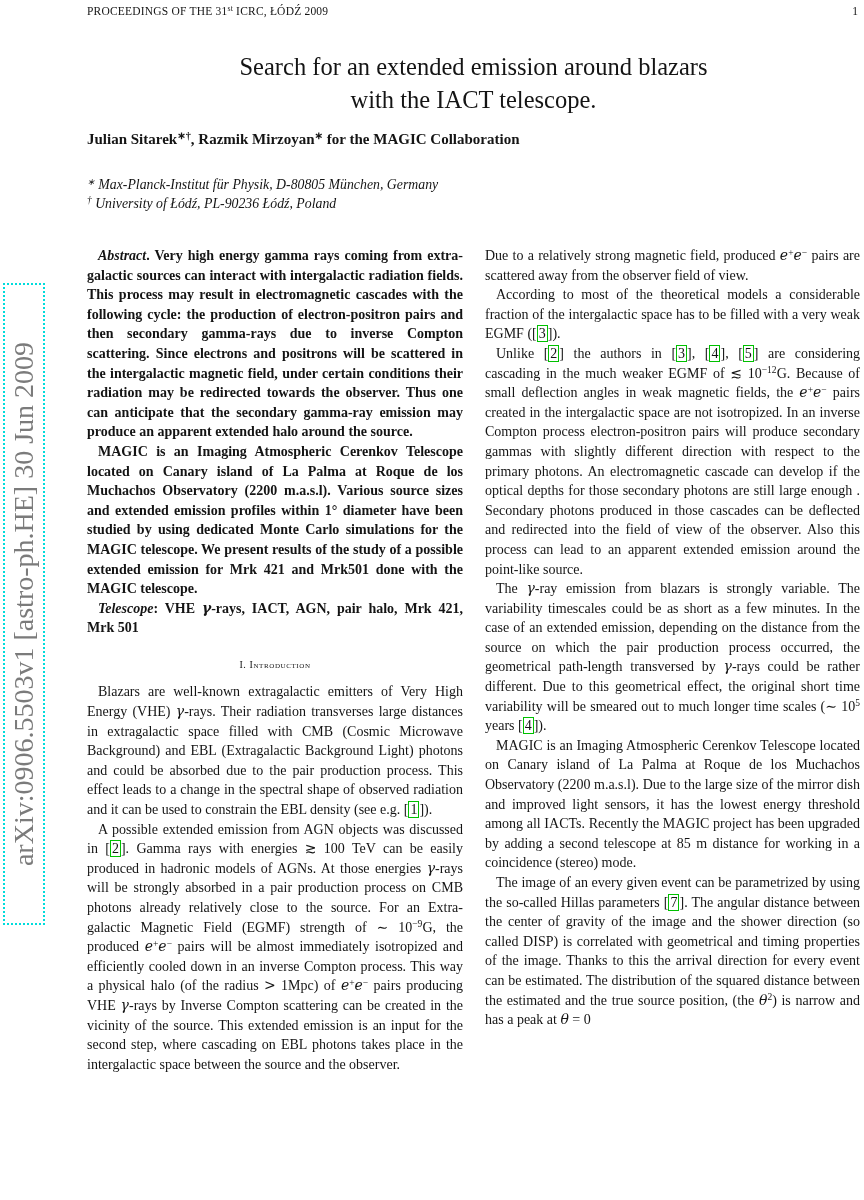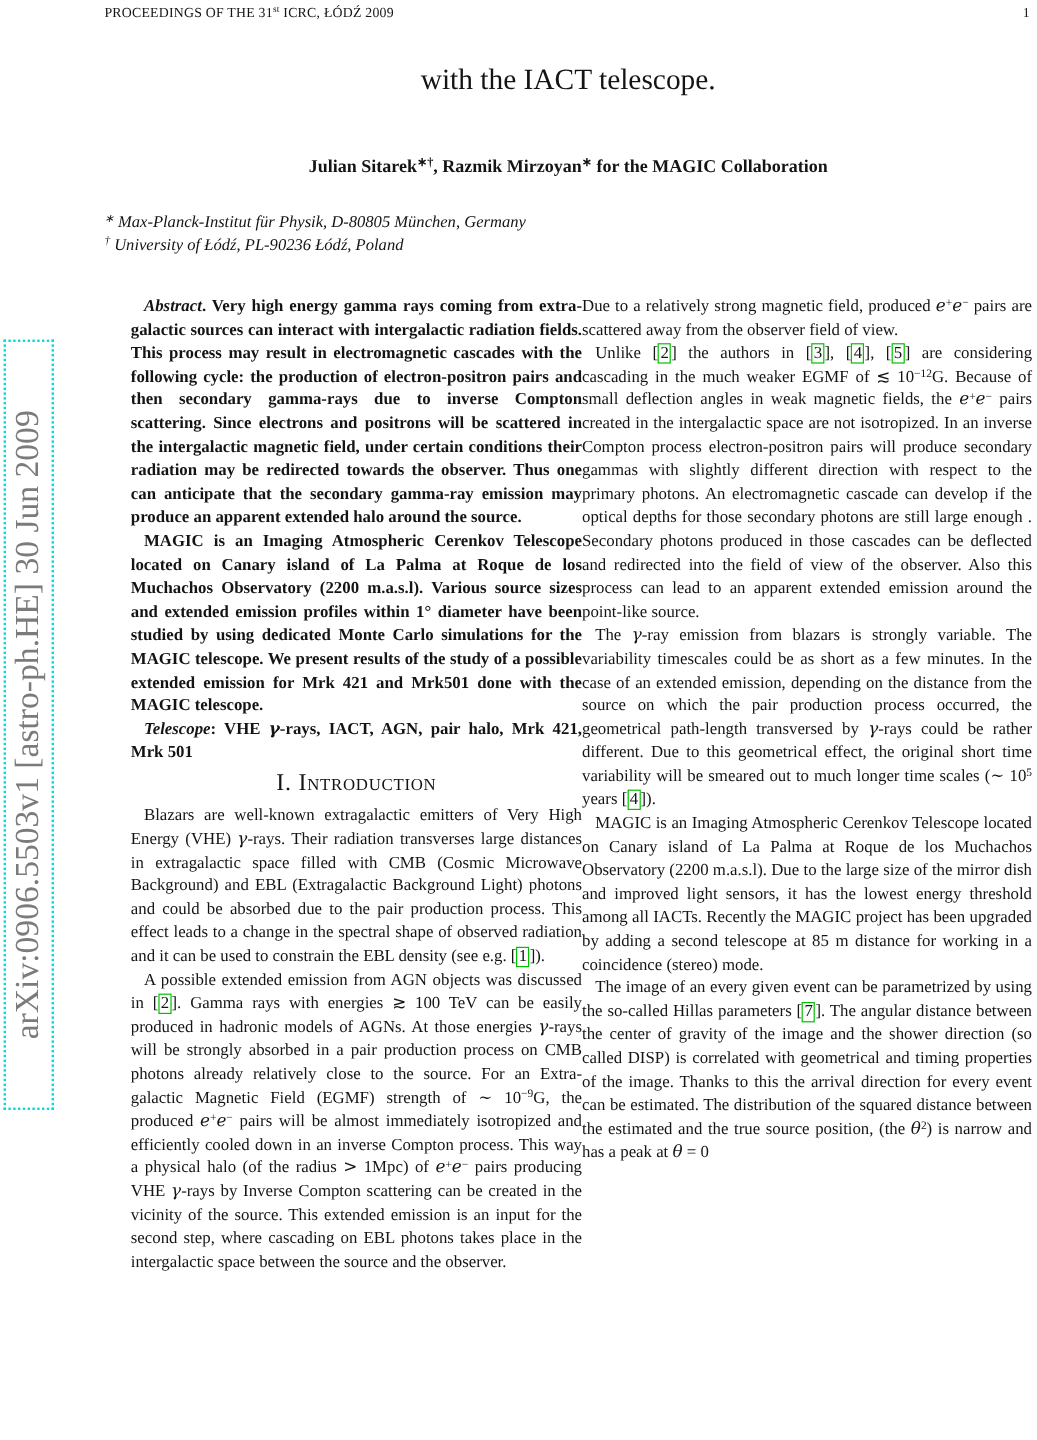--- a/index.html
+++ b/index.html
@@ -7,55 +7,56 @@
        font-family:"Liberation Serif",serif;color:#141414;}
   .page{position:absolute;inset:0;}
 
   
   .running-head{position:absolute;top:5px;left:87px;font-size:11.5px;letter-spacing:.2px;white-space:nowrap;}
   .page-number{position:absolute;top:5px;right:6px;font-size:11.5px;}
 
   
   .title{position:absolute;top:50px;left:87px;width:773px;text-align:center;
          font-size:24.5px;line-height:33px;}
-  .authors{position:absolute;top:131px;left:87px;width:773px;text-align:center;
+  .authors{position:absolute;top:131px;left:87px;width:773px;
            font-size:15px;font-weight:bold;}
   .affiliations{position:absolute;top:176px;left:87px;width:773px;text-align:left;
                 font-size:13.8px;font-style:italic;line-height:18.5px;}
 
   
   .watermark{position:absolute;left:-297px;top:583px;width:642px;height:42px;
              transform:rotate(-90deg);border:2px dotted #00dcdc;box-sizing:border-box;
              text-align:center;line-height:38px;font-size:28px;color:#7b7b7b;
              font-family:"Liberation Serif",serif;white-space:nowrap;}
 
   
-  .columns{position:absolute;left:87px;top:246px;width:773px;display:flex;justify-content:flex-end;}
+  .columns{position:absolute;left:87px;top:246px;width:773px;display:flex;gap:22px;justify-content:flex-end;}
   .col{width:376px;font-size:14px;line-height:19.6px;}
   .col.right{width:375px;}
   .para{margin:0;text-align:justify;text-indent:11px;hyphens:none;}
   .para.noindent{text-indent:0;}
   .para.abs{font-weight:bold;}
-  .sec-heading{margin:5px 0 8px 0;text-align:center;font-weight:normal;
-               font-variant:small-caps;font-size:20px;letter-spacing:.6px;text-indent:0;}
+  .sec-heading{margin:17px 0 8px 0;text-align:center;font-weight:normal;
+               font-variant:small-caps;font-size:10px;letter-spacing:.6px;text-indent:0;}
   .s-bi{font-style:italic;font-weight:bold;}
   .s-m{font-family:"DejaVu Serif",serif;font-style:italic;}
   .s-sym{font-family:"DejaVu Serif",serif;}
   .s-sup{font-size:68%;position:relative;top:-.45em;line-height:0;}
   .s-ref{border:1px solid #00c000;padding:0 1px;}
 </style>
 </head>
 <body>
 
 <div class="page">
 
   <div class="running-head">PROCEEDINGS OF THE 31<span class="s-sup">st</span> ICRC, ŁÓDŹ 2009</div>
   <div class="page-number">1</div>
 
   <div class="title">
+    <div>Search for an extended emission around blazars</div>
     <div>with the IACT telescope.</div>
   </div>
 
   <div class="authors">Julian Sitarek<span class="s-sup">∗†</span>, Razmik Mirzoyan<span class="s-sup">∗</span> for the MAGIC Collaboration</div>
 
   <div class="affiliations">
     <div><span class="s-sup">∗</span> Max-Planck-Institut für Physik, D-80805 München, Germany</div>
     <div><span class="s-sup">†</span> University of Łódź, PL-90236 Łódź, Poland</div>
   </div>
 
@@ -67,20 +68,21 @@
     <div class="col left">
         <p class="para abs"><span class="s-bi">Abstract</span>. Very high energy gamma rays coming from extra-galactic sources can interact with intergalactic radiation fields. This process may result in electromagnetic cascades with the following cycle: the production of electron-positron pairs and then secondary gamma-rays due to inverse Compton scattering. Since electrons and positrons will be scattered in the intergalactic magnetic field, under certain conditions their radiation may be redirected towards the observer. Thus one can anticipate that the secondary gamma-ray emission may produce an apparent extended halo around the source.</p>
         <p class="para abs">MAGIC is an Imaging Atmospheric Cerenkov Telescope located on Canary island of La Palma at Roque de los Muchachos Observatory (2200 m.a.s.l). Various source sizes and extended emission profiles within 1° diameter have been studied by using dedicated Monte Carlo simulations for the MAGIC telescope. We present results of the study of a possible extended emission for Mrk 421 and Mrk501 done with the MAGIC telescope.</p>
         <p class="para abs"><span class="s-bi">Telescope</span>: VHE <span class="s-m">γ</span>-rays, IACT, AGN, pair halo, Mrk 421, Mrk 501</p>
         <h2 class="sec-heading">I. Introduction</h2>
         <p class="para">Blazars are well-known extragalactic emitters of Very High Energy (VHE) <span class="s-m">γ</span>-rays. Their radiation transverses large distances in extragalactic space filled with CMB (Cosmic Microwave Background) and EBL (Extragalactic Background Light) photons and could be absorbed due to the pair production process. This effect leads to a change in the spectral shape of observed radiation and it can be used to constrain the EBL density (see e.g. [<span class="s-ref">1</span>]).</p>
         <p class="para">A possible extended emission from AGN objects was discussed in [<span class="s-ref">2</span>]. Gamma rays with energies <span class="s-sym">≳</span> 100 TeV can be easily produced in hadronic models of AGNs. At those energies <span class="s-m">γ</span>-rays will be strongly absorbed in a pair production process on CMB photons already relatively close to the source. For an Extra-galactic Magnetic Field (EGMF) strength of <span class="s-sym">∼</span> 10<span class="s-sup">−9</span>G, the produced <span class="s-m">e</span><span class="s-sup">+</span><span class="s-m">e</span><span class="s-sup">−</span> pairs will be almost immediately isotropized and efficiently cooled down in an inverse Compton process. This way a physical halo (of the radius <span class="s-sym">&gt;</span> 1Mpc) of <span class="s-m">e</span><span class="s-sup">+</span><span class="s-m">e</span><span class="s-sup">−</span> pairs producing VHE <span class="s-m">γ</span>-rays by Inverse Compton scattering can be created in the vicinity of the source. This extended emission is an input for the second step, where cascading on EBL photons takes place in the intergalactic space between the source and the observer.</p>
       </div>
     <div class="col right">
         <p class="para noindent">Due to a relatively strong magnetic field, produced <span class="s-m">e</span><span class="s-sup">+</span><span class="s-m">e</span><span class="s-sup">−</span> pairs are scattered away from the observer field of view.</p>
+        <p class="para">According to most of the theoretical models a considerable fraction of the intergalactic space has to be filled with a very weak EGMF ([<span class="s-ref">3</span>]).</p>
         <p class="para">Unlike [<span class="s-ref">2</span>] the authors in [<span class="s-ref">3</span>], [<span class="s-ref">4</span>], [<span class="s-ref">5</span>] are considering cascading in the much weaker EGMF of <span class="s-sym">≲</span> 10<span class="s-sup">−12</span>G. Because of small deflection angles in weak magnetic fields, the <span class="s-m">e</span><span class="s-sup">+</span><span class="s-m">e</span><span class="s-sup">−</span> pairs created in the intergalactic space are not isotropized. In an inverse Compton process electron-positron pairs will produce secondary gammas with slightly different direction with respect to the primary photons. An electromagnetic cascade can develop if the optical depths for those secondary photons are still large enough . Secondary photons produced in those cascades can be deflected and redirected into the field of view of the observer. Also this process can lead to an apparent extended emission around the point-like source.</p>
         <p class="para">The <span class="s-m">γ</span>-ray emission from blazars is strongly variable. The variability timescales could be as short as a few minutes. In the case of an extended emission, depending on the distance from the source on which the pair production process occurred, the geometrical path-length transversed by <span class="s-m">γ</span>-rays could be rather different. Due to this geometrical effect, the original short time variability will be smeared out to much longer time scales (<span class="s-sym">∼</span> 10<span class="s-sup">5</span> years [<span class="s-ref">4</span>]).</p>
         <p class="para">MAGIC is an Imaging Atmospheric Cerenkov Telescope located on Canary island of La Palma at Roque de los Muchachos Observatory (2200 m.a.s.l). Due to the large size of the mirror dish and improved light sensors, it has the lowest energy threshold among all IACTs. Recently the MAGIC project has been upgraded by adding a second telescope at 85 m distance for working in a coincidence (stereo) mode.</p>
         <p class="para">The image of an every given event can be parametrized by using the so-called Hillas parameters [<span class="s-ref">7</span>]. The angular distance between the center of gravity of the image and the shower direction (so called DISP) is correlated with geometrical and timing properties of the image. Thanks to this the arrival direction for every event can be estimated. The distribution of the squared distance between the estimated and the true source position, (the <span class="s-m">θ</span><span class="s-sup">2</span>) is narrow and has a peak at <span class="s-m">θ</span> = 0</p>
       </div>
   </div>
 
 </div>
 
 </body></html>

